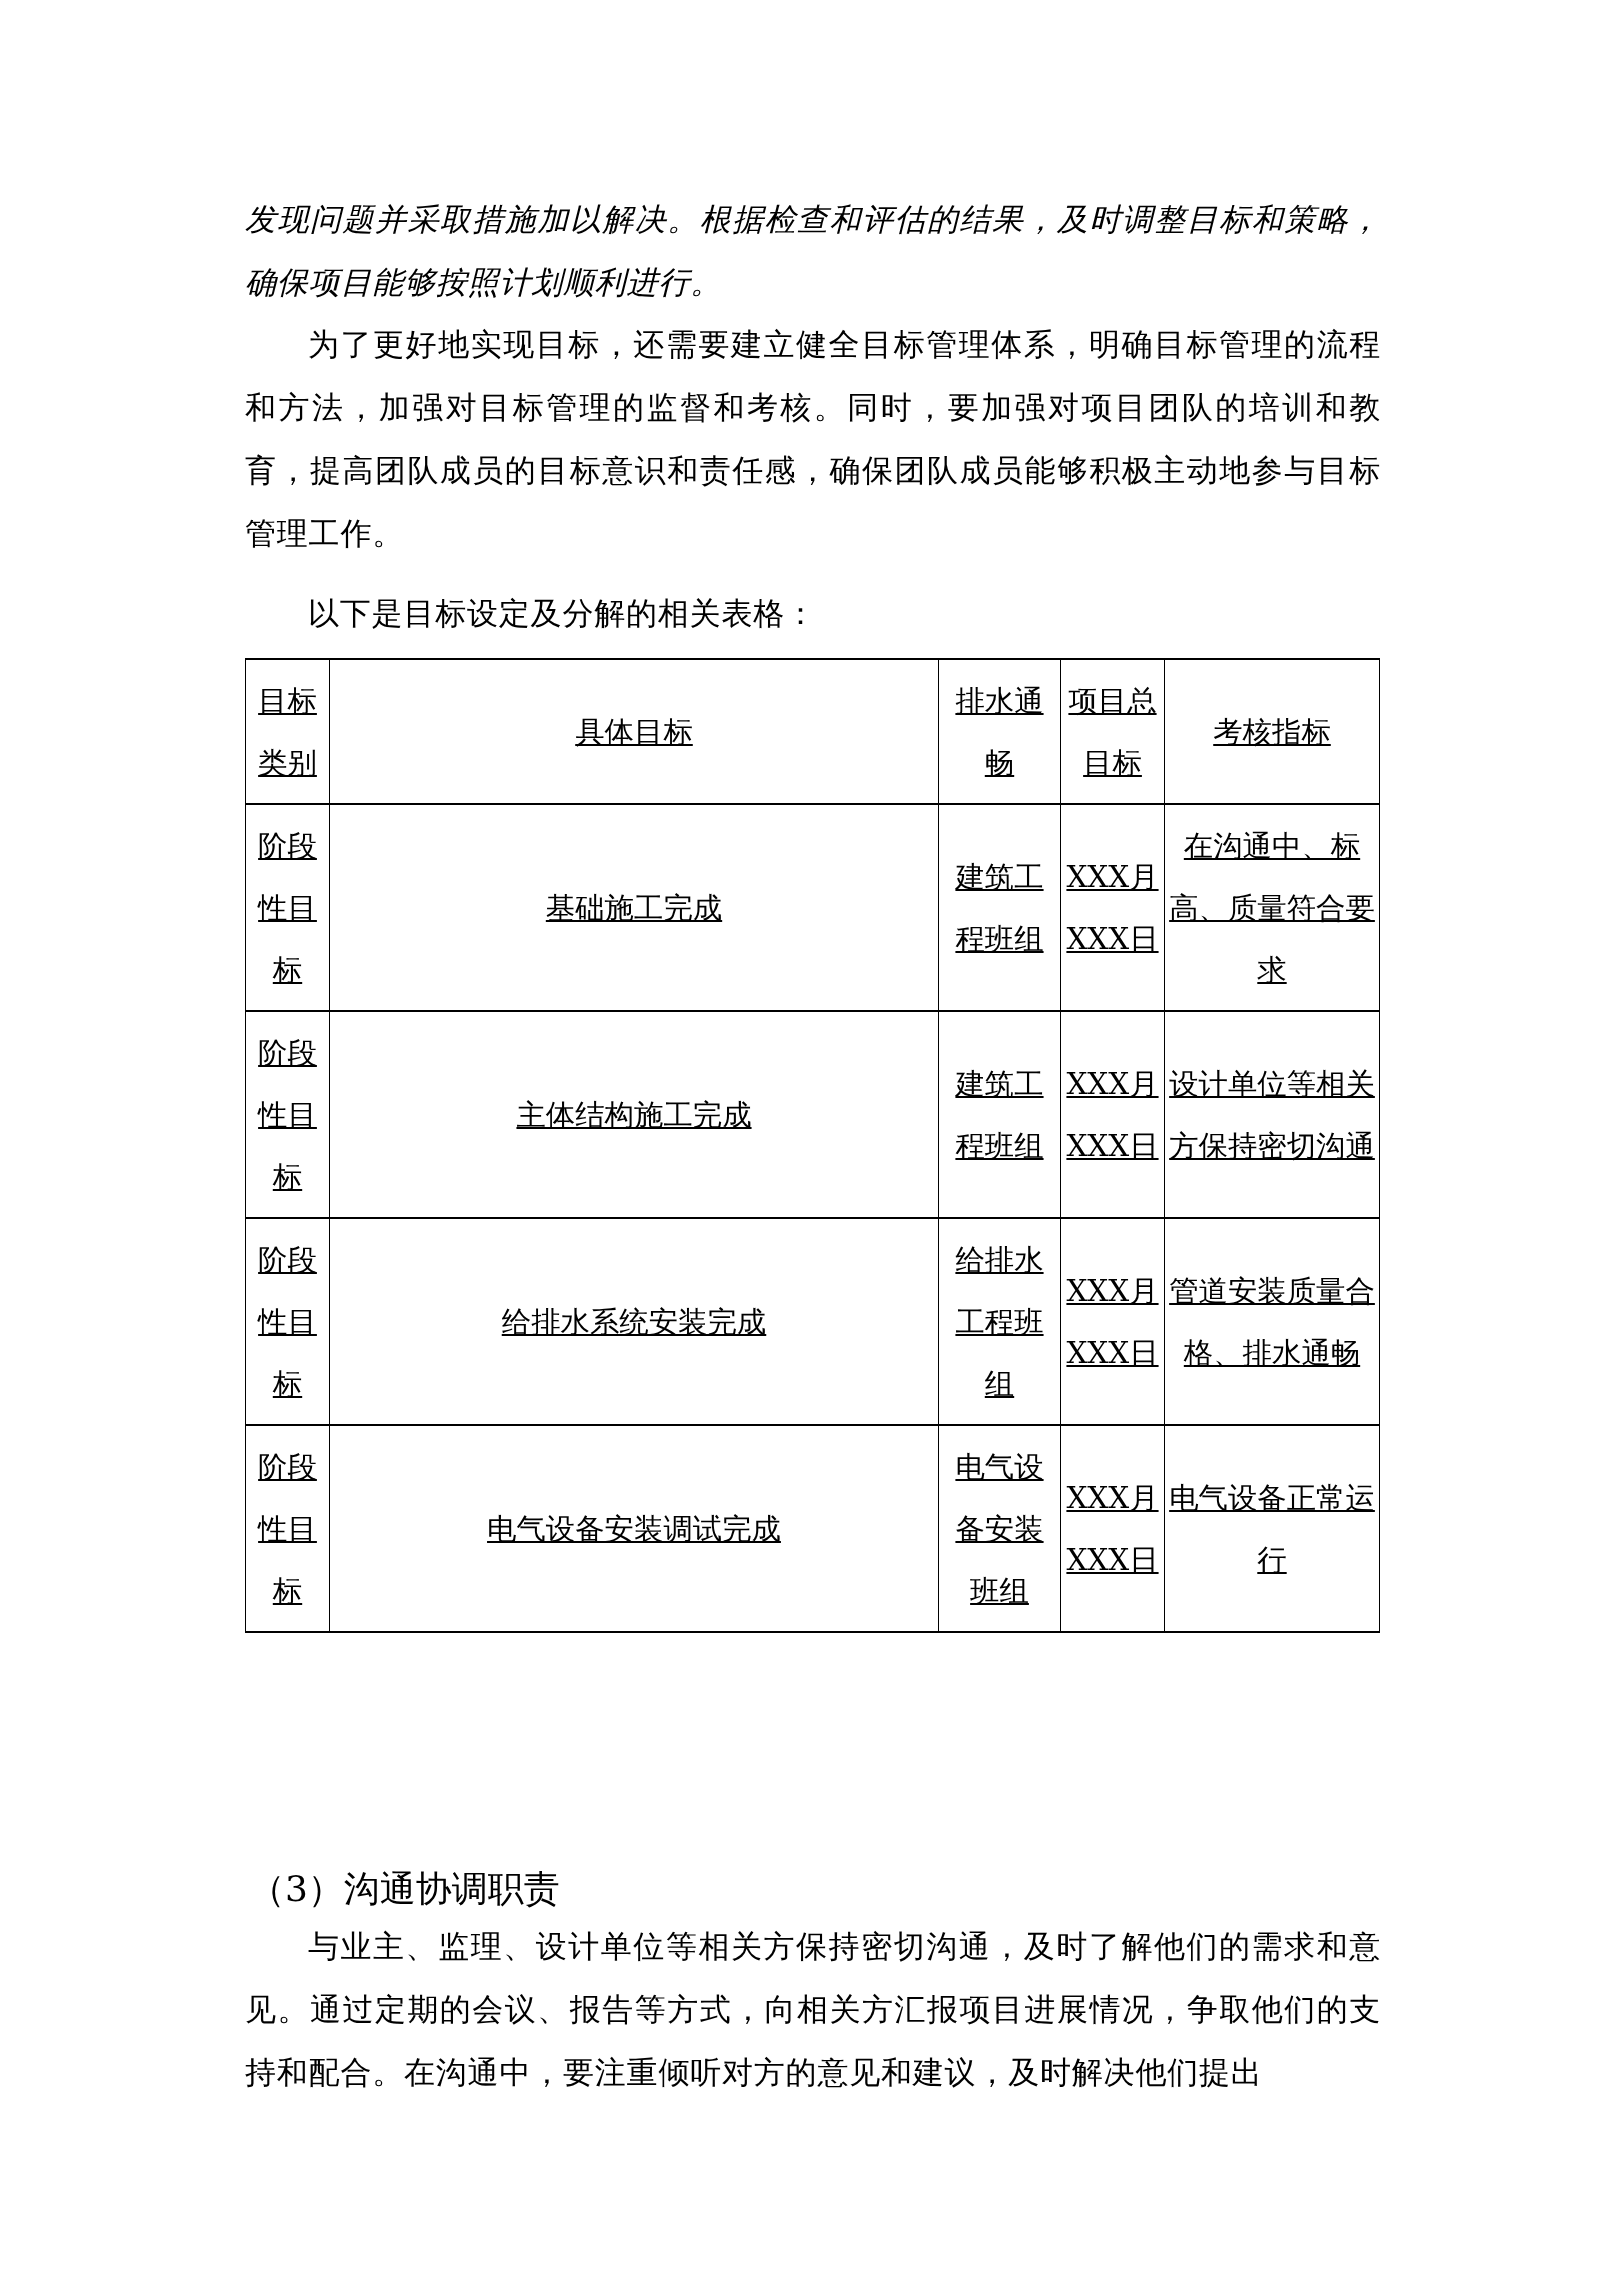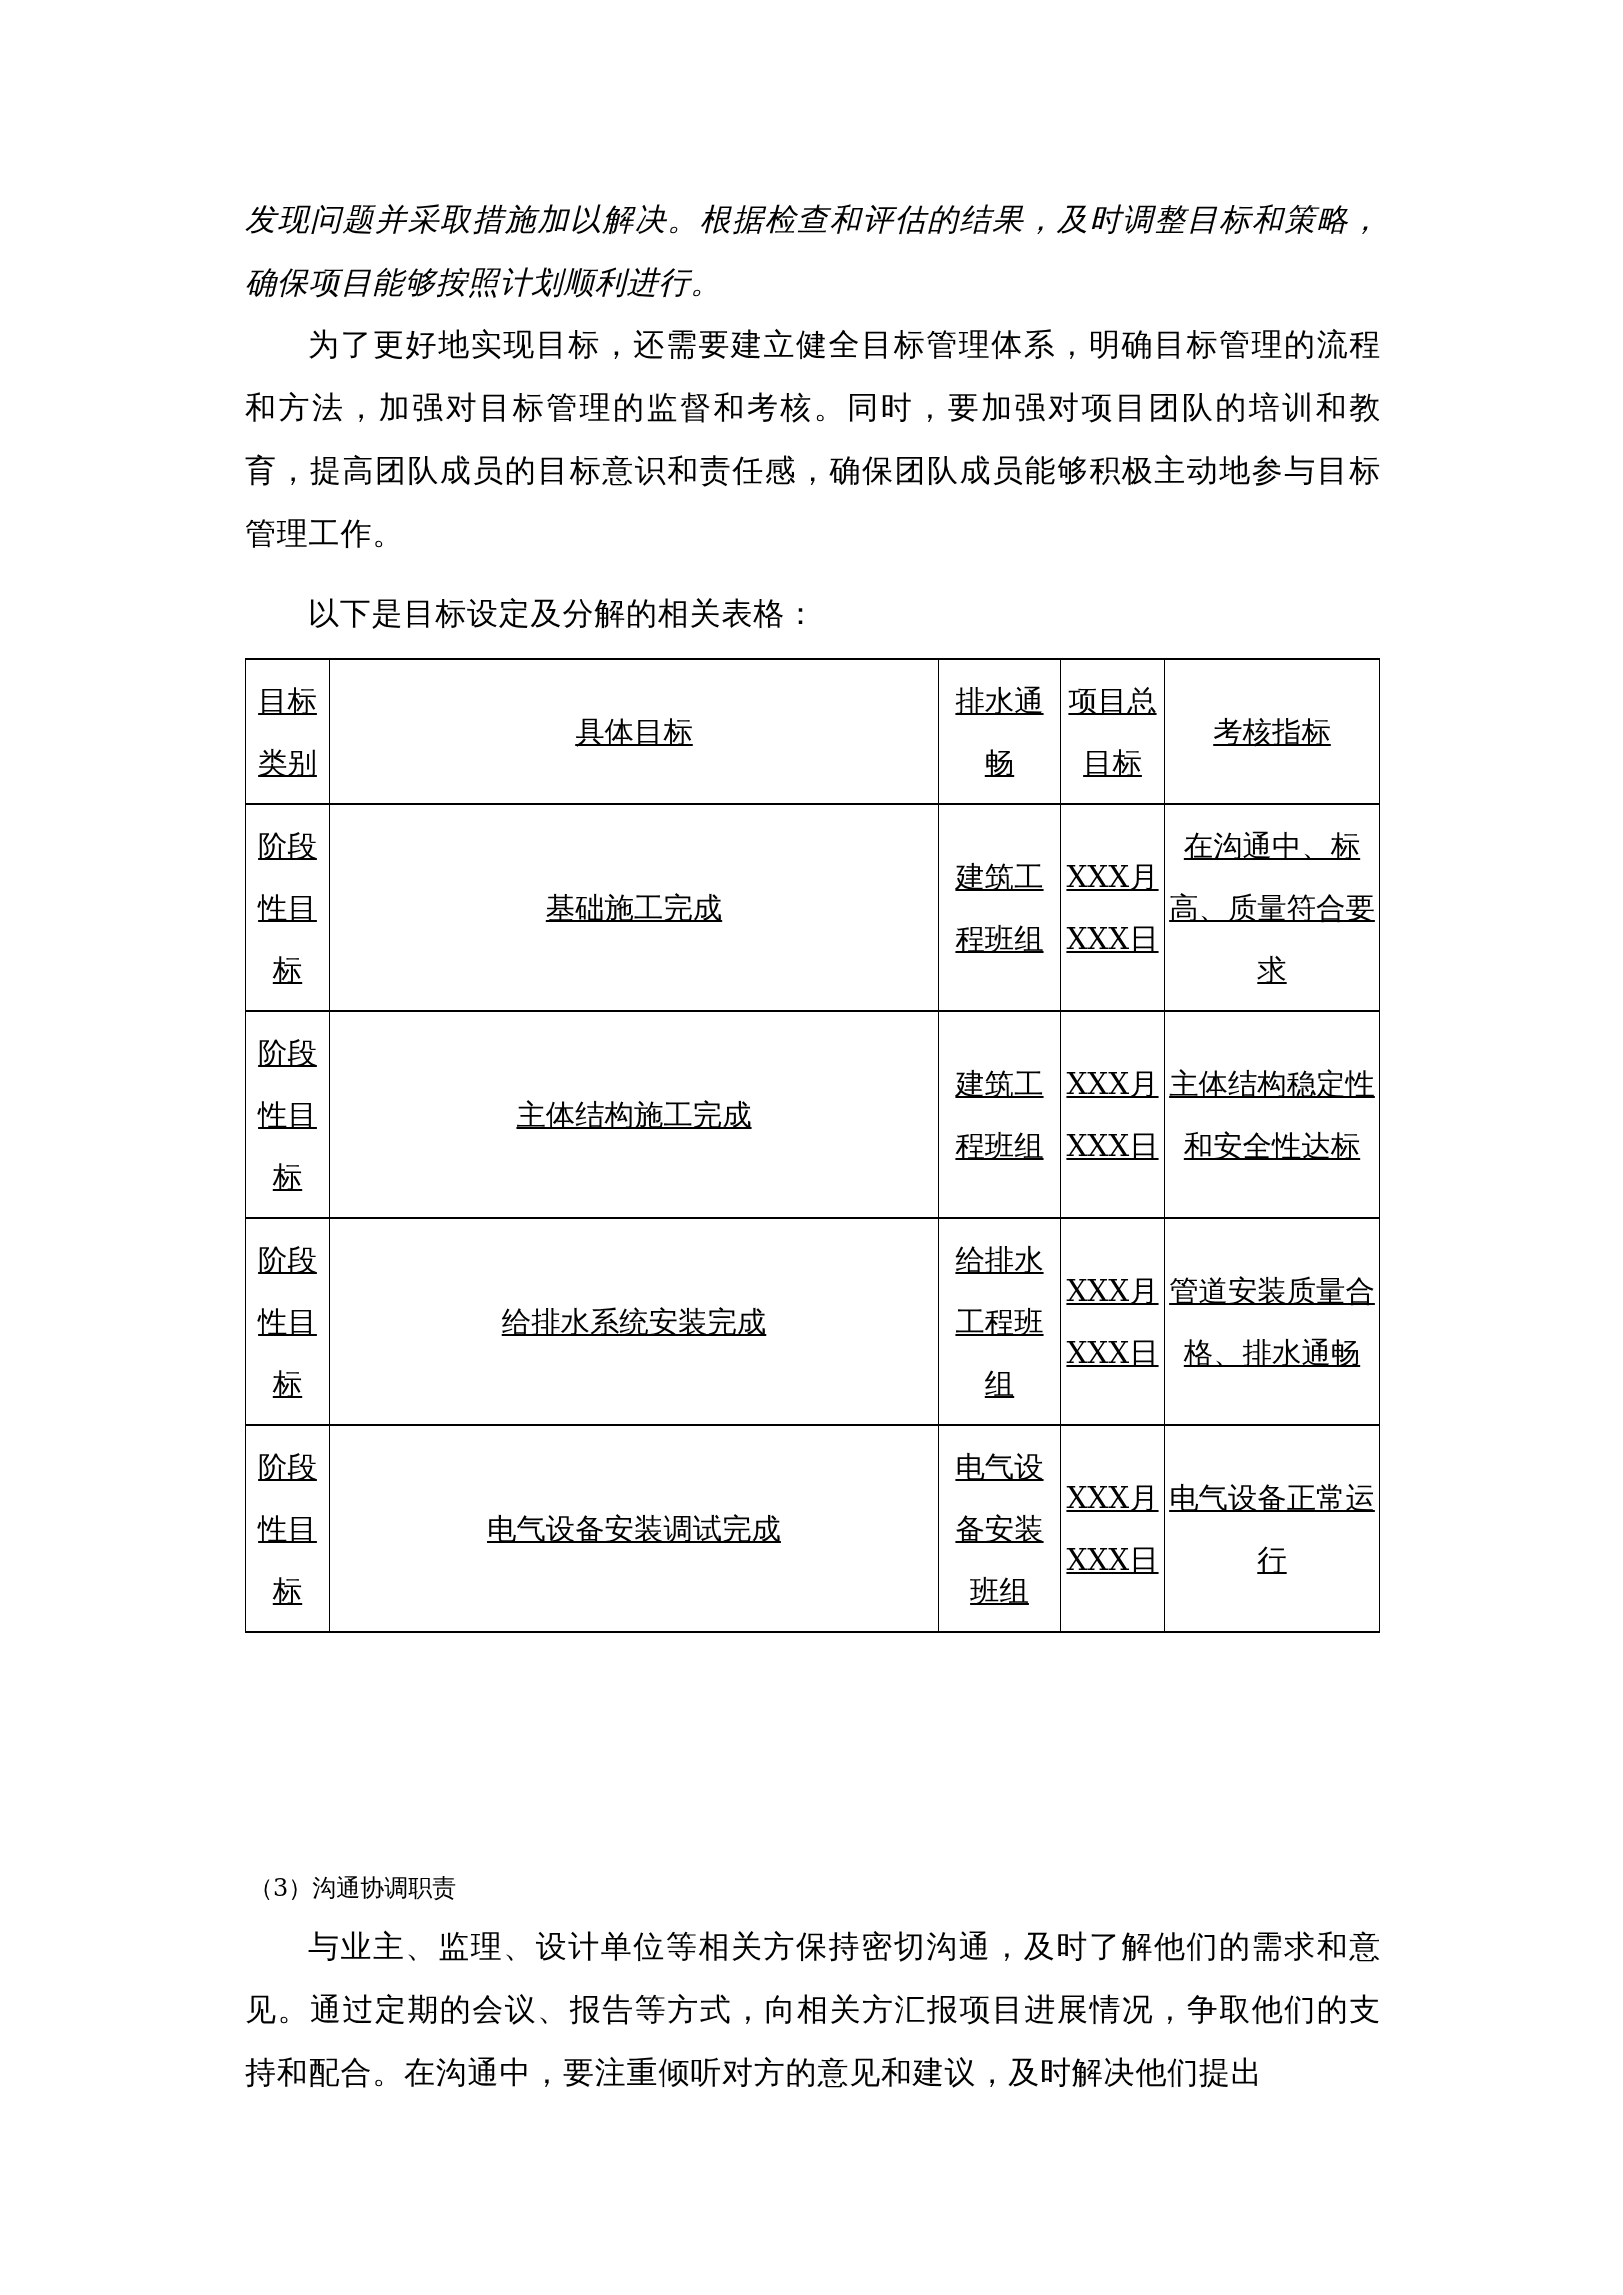--- a/index.html
+++ b/index.html
@@ -26,21 +26,21 @@
     text-align: center; vertical-align: middle;
     padding: 0 3.9px; word-break: break-all;
   }
   table.goals tr.hdr td { height: 143px; }
   table.goals tr.row td { height: 205px; }
   table.goals tr:first-child td { border-top-width: 2.6px; }
   table.goals tr:last-child td { border-bottom-width: 2.6px; }
   table.goals tr + tr td { border-top-width: 2.6px; }
   .heading3 {
     position: absolute; left: 3.9px; top: 1857px;
-    font-size: 24px; line-height: 63px; margin: 0;
+    font-size: 36px; line-height: 63px; margin: 0;
   }
 </style>
 </head>
 <body>
 
 <div class="page">
 
   <p class="para" style="top:188px;font-style:italic;">发现问题并采取措施加以解决。根据检查和评估的结果，及时调整目标和策略，确保项目能够按照计划顺利进行。</p>
 
   <p class="para indent" style="top:313px;">为了更好地实现目标，还需要建立健全目标管理体系，明确目标管理的流程和方法，加强对目标管理的监督和考核。同时，要加强对项目团队的培训和教育，提高团队成员的目标意识和责任感，确保团队成员能够积极主动地参与目标管理工作。</p>
@@ -68,21 +68,21 @@
       <td>基础施工完成</td>
       <td>建筑工程班组</td>
       <td>XXX月XXX日</td>
       <td>在沟通中、标高、质量符合要求</td>
     </tr>
     <tr class="row">
       <td>阶段性目标</td>
       <td>主体结构施工完成</td>
       <td>建筑工程班组</td>
       <td>XXX月XXX日</td>
-      <td>主体结构稳定性和安全性达标</td>
+      <td>设计单位等相关方保持密切沟通</td>
     </tr>
     <tr class="row">
       <td>阶段性目标</td>
       <td>给排水系统安装完成</td>
       <td>给排水工程班组</td>
       <td>XXX月XXX日</td>
       <td>管道安装质量合格、排水通畅</td>
     </tr>
     <tr class="row">
       <td>阶段性目标</td>

